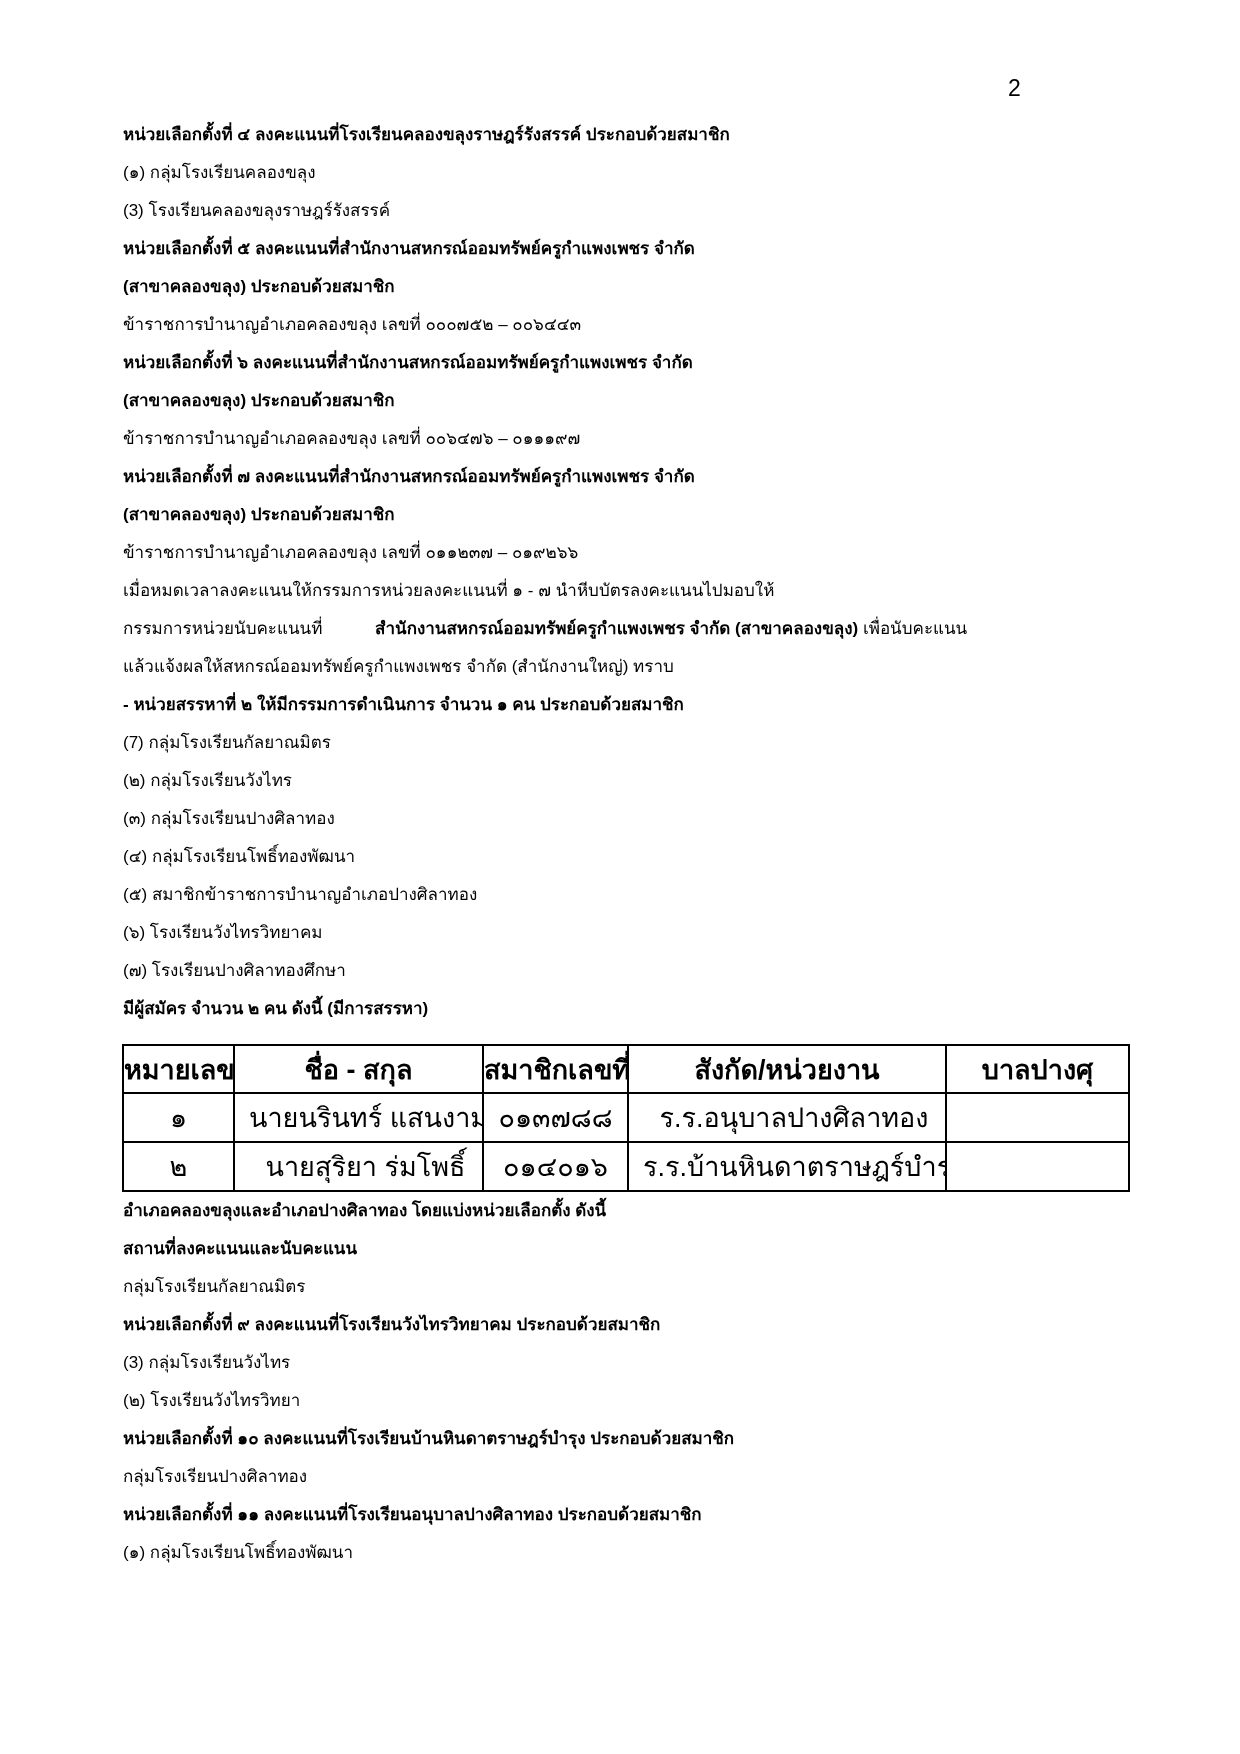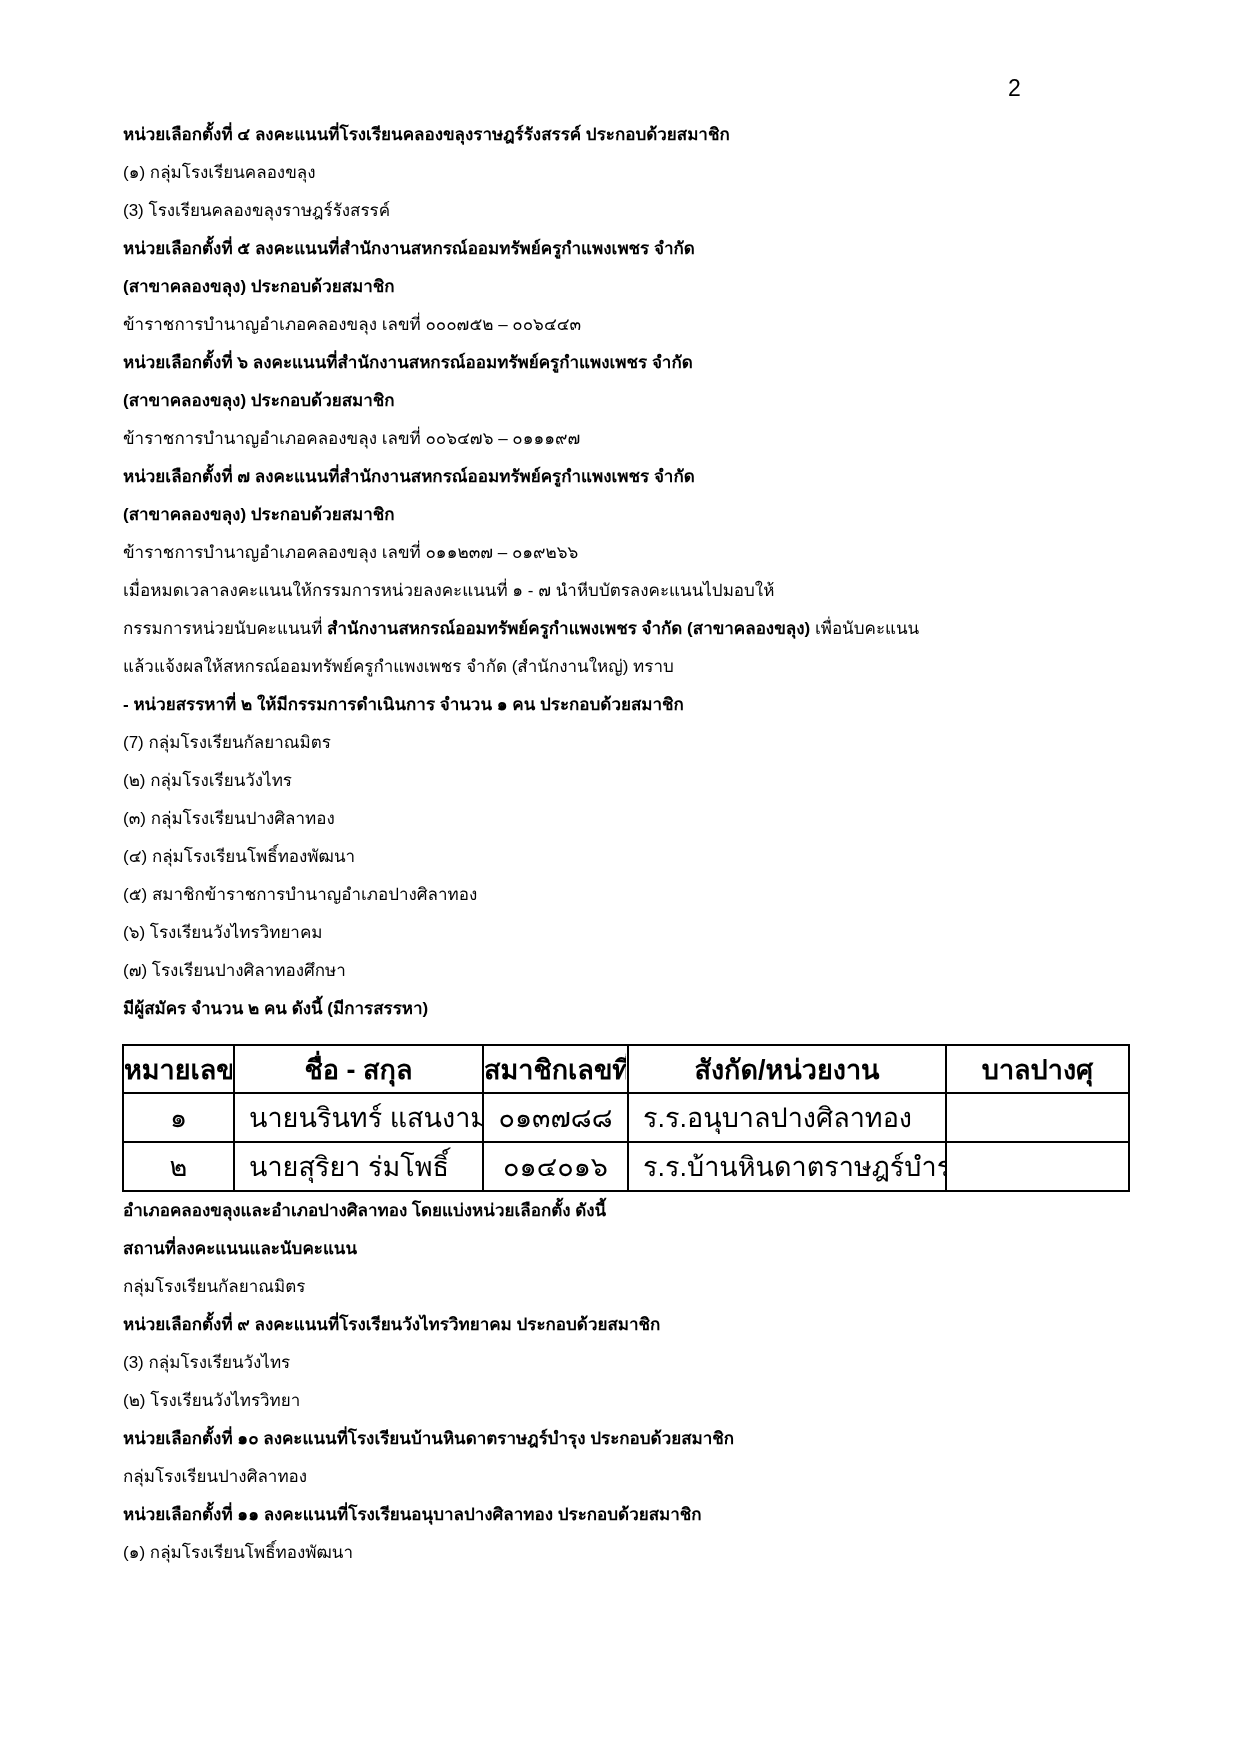--- a/index.html
+++ b/index.html
@@ -24,21 +24,21 @@
     left: 123px;
     top: 116px;
     width: 1010px;
   }
   p.line {
     margin: 0;
     font-size: 17px;
     line-height: 38px;
     white-space: nowrap;
   }
-  .b { font-weight: bold; }
+  .b { font-weight: bold; margin-left: 48px; }
   .ind-unit   { margin-left: 214px; }  
   .ind-unit2  { margin-left: 175px; }  
   .ind-item   { margin-left: 232px; }  
   .ind-member { margin-left: 239px; }  
   .ind-para   { margin-left: 145px; }  
   .ind-dash   { margin-left: 149px; }  
   .ind-sub    { margin-left: 77px;  }  
   .ind-group8 { margin-left: 243px; }  
   .ind-group10{ margin-left: 207px; }  
   .gap-before { margin-top: 19px; }
@@ -51,24 +51,24 @@
     margin-top: 16px;
     font-size: 27px;
   }
   table.candidates td, table.candidates th {
     border: 2px solid #000000;
     vertical-align: middle;
     padding: 0;
     overflow: hidden;
     white-space: nowrap;
   }
-  table.candidates th { font-weight: bold; text-align: center; height: 46px; border-radius: 12px; }
+  table.candidates th { font-weight: bold; text-align: center; height: 46px; }
   table.candidates td { height: 47px; }
   .c-center { text-align: center; }
-  .c-left   { text-align: left; padding-left: 14px !important; }
+  .c-left   { text-align: center; padding-left: 14px !important; }
 
   .after-table { margin-top: 26px; }
 </style>
 </head>
 <body>
 
 <div class="page">
 
   <div class="page-number">2</div>
 

